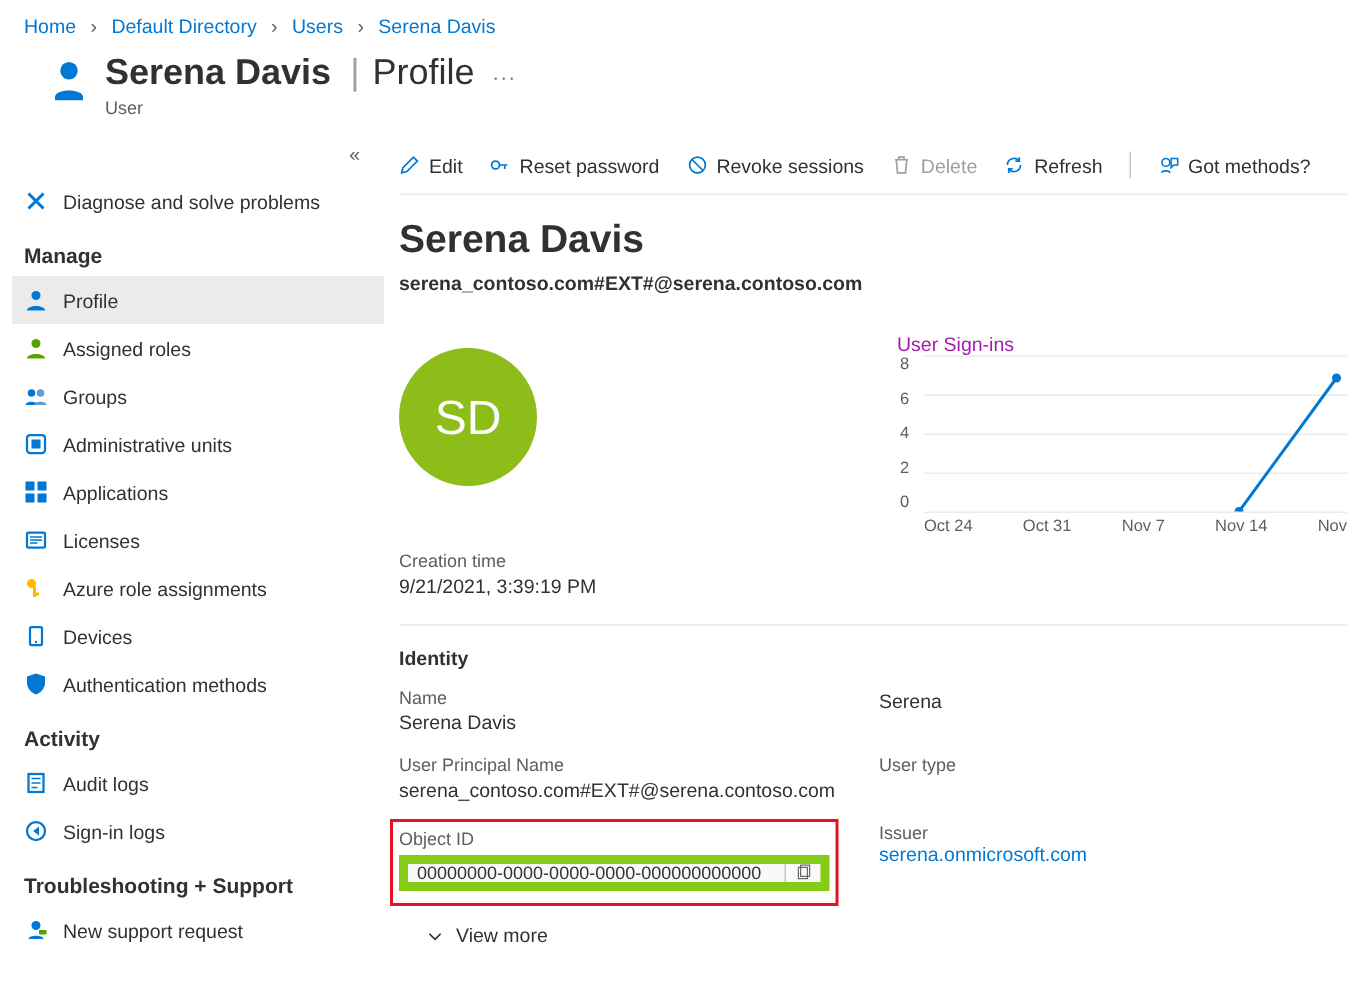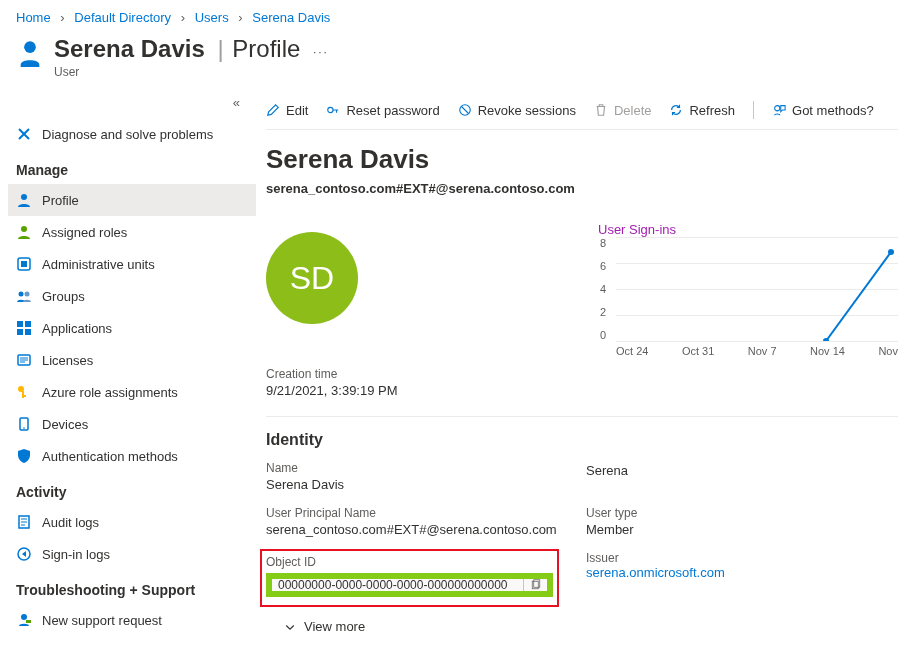--- a/index.html
+++ b/index.html
@@ -2,21 +2,21 @@
 <html><head>
 <meta charset="utf-8">
 <style>
   * { box-sizing: border-box; margin: 0; padding: 0; }
   body { font-family: "Segoe UI", Tahoma, sans-serif; font-size: 13px; color: #323130; background: #fff; width: 898px; }
   a { color: #0078d4; text-decoration: none; }
   .breadcrumb { padding: 10px 16px 8px; font-size: 13px; }
   .breadcrumb span.sep { color: #605e5c; margin: 0 6px; }
   .breadcrumb a { color: #0078d4; }
 
-  .header { display: flex; align-items: flex-start; padding: 2px 16px 16px; }
+  .header { display: flex; align-items: flex-start; padding: 2px 32px 16px; }
   .header-icon { width: 28px; height: 28px; margin-right: 10px; margin-top:4px; }
   .header-title { font-size: 24px; font-weight: 600; }
   .header-title .sep { color: #a19f9d; font-weight: 400; margin: 0 2px 0 6px; }
   .header-sub { color: #605e5c; font-size: 12px; margin-top: 2px; }
   .header-title-row { display:flex; align-items:center; gap:12px; }
   .header-more { color:#605e5c; letter-spacing:1px; cursor:pointer; margin-top:4px;}
 
   .layout { display: flex; }
   .sidebar { width: 256px; flex-shrink: 0; padding: 0 0 20px 8px; }
   .collapse-ctl { text-align: right; padding-right: 16px; color: #605e5c; font-size: 13px; margin-bottom:8px; }
@@ -43,21 +43,21 @@
   .y-ticks { position:absolute; left:-16px; top:0; height:100%; display:flex; flex-direction:column; justify-content:space-between; font-size:11px; color:#605e5c; }
   .plot { position:relative; height:104px; margin-left:18px; }
   .gridline { position:absolute; left:0; right:0; border-top:1px solid #edebe9; }
   .x-ticks { display:flex; justify-content:space-between; font-size:11px; color:#605e5c; margin-left:18px; margin-top:4px; }
 
   .meta-block { margin-top:10px; }
   .meta-label { font-size:12px; color:#605e5c; }
   .meta-val { font-size:13px; margin-top:2px; }
 
   .section-divider { height:1px; background:#edebe9; margin:18px 0 14px; }
-  .section-title { font-weight:600; font-size:16px; margin-bottom:12px; }
+  .section-title { font-weight:600; font-size:13px; margin-bottom:12px; }
 
   .identity-grid { display:grid; grid-template-columns: 320px 260px; column-gap:0px; row-gap:14px; }
   .field-label { font-size:12px; color:#605e5c; }
   .field-val { font-size:13px; margin-top:2px; color:#323130;}
   .field-val.link { color:#0078d4; }
   .highlight { border:2px solid #e81123; padding:4px 4px 8px; margin-left:-6px; width:299px; position:relative; top:-2px;}
   .objid-input { display:flex; align-items:center; background:#faf9f8; border:6px solid #84cc16; height:24px; margin-top:4px; }
   .objid-input input { flex:1; border:none; background:transparent; font-size:12px; padding:0 6px; color:#323130; }
   .objid-input .copy { width:24px; height:100%; border-left:1px solid #c8c6c4; display:flex; align-items:center; justify-content:center; color:#605e5c; cursor:pointer; }
 
@@ -122,36 +122,36 @@
           <svg viewBox="0 0 16 16" width="16" height="16">
             <circle cx="8" cy="5" r="3" fill="#57a300"></circle>
             <path d="M2 15c0-4 12-4 12 0" fill="#57a300"></path>
           </svg>
         </span>
       <span>Assigned roles</span>
     </div>
     <div class="sb-item">
       <span class="icon">
           <svg viewBox="0 0 16 16" width="16" height="16">
-            <rect x="2" y="2" width="12" height="12" rx="2" fill="none" stroke="#0078d4" stroke-width="1.5"></rect>
-            <rect x="5" y="5" width="6" height="6" fill="#0078d4"></rect>
-          </svg>
-        </span>
-      <span>Administrative units</span>
-    </div>
-    <div class="sb-item">
-      <span class="icon">
-          <svg viewBox="0 0 16 16" width="16" height="16">
             <circle cx="5" cy="6" r="2.5" fill="#0078d4"></circle>
             <circle cx="11" cy="6" r="2.5" fill="#69c"></circle>
             <path d="M1 14c0-3 8-3 8 0" fill="#0078d4"></path>
             <path d="M7 14c0-3 8-3 8 0" fill="#69c"></path>
           </svg>
         </span>
       <span>Groups</span>
+    </div>
+    <div class="sb-item">
+      <span class="icon">
+          <svg viewBox="0 0 16 16" width="16" height="16">
+            <rect x="2" y="2" width="12" height="12" rx="2" fill="none" stroke="#0078d4" stroke-width="1.5"></rect>
+            <rect x="5" y="5" width="6" height="6" fill="#0078d4"></rect>
+          </svg>
+        </span>
+      <span>Administrative units</span>
     </div>
     <div class="sb-item">
       <span class="icon">
           <svg viewBox="0 0 16 16" width="16" height="16">
             <rect x="1" y="1" width="6" height="6" fill="#0078d4"></rect>
             <rect x="9" y="1" width="6" height="6" fill="#0078d4"></rect>
             <rect x="1" y="9" width="6" height="6" fill="#0078d4"></rect>
             <rect x="9" y="9" width="6" height="6" fill="#0078d4"></rect>
           </svg>
         </span>
@@ -327,21 +327,20 @@
       </div>
       <div>
         <div class="field-val">Serena</div>
       </div>
       <div>
         <div class="field-label">User Principal Name</div>
         <div class="field-val">serena_contoso.com#EXT#@serena.contoso.com</div>
       </div>
       <div>
         <div class="field-label">User type</div>
-        <div class="field-val">Member</div>
       </div>
       <div class="highlight">
         <div class="field-label">Object ID</div>
         <div class="objid-input">
           <input readonly="" value="00000000-0000-0000-0000-000000000000" style="">
           <div class="copy">
             <svg width="12" height="12" viewBox="0 0 16 16">
                 <rect x="3" y="3" width="8" height="10" fill="none" stroke="#605e5c"></rect>
                 <rect x="5" y="1" width="8" height="10" fill="none" stroke="#605e5c"></rect>
               </svg>

